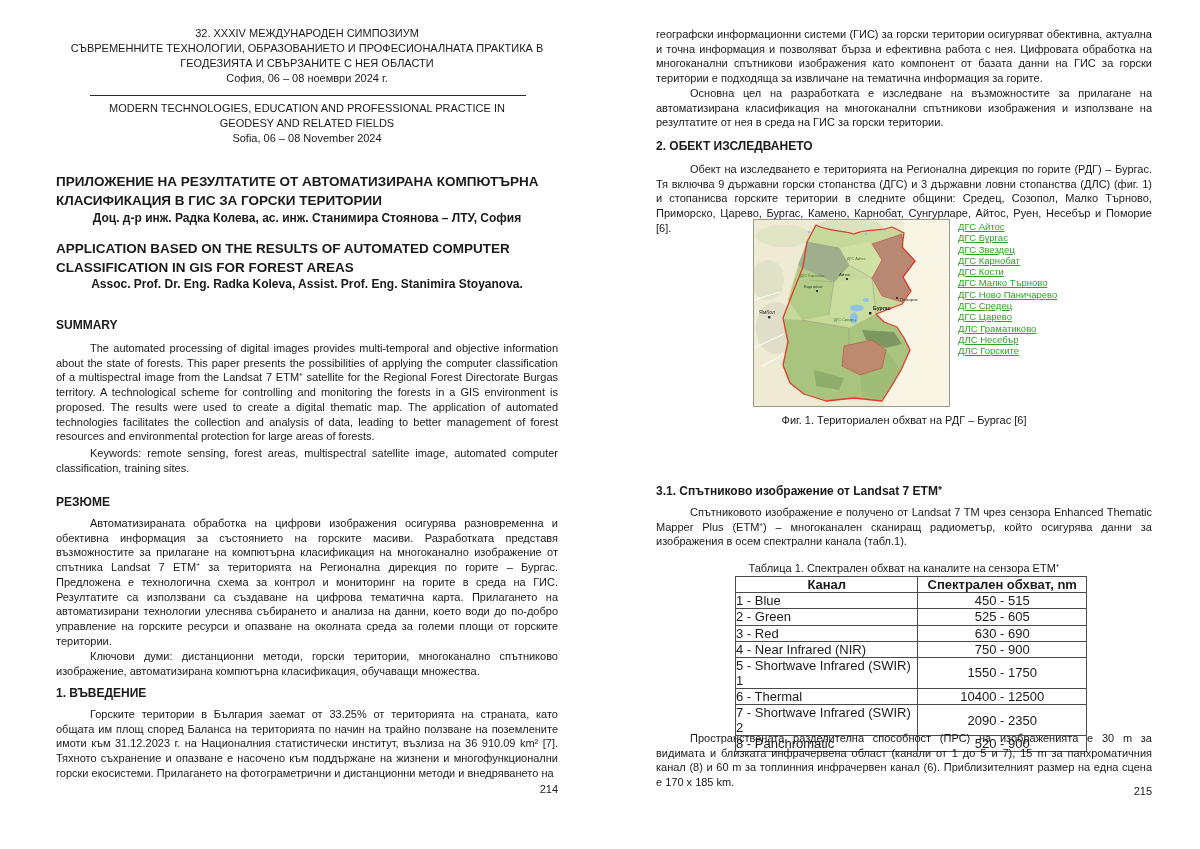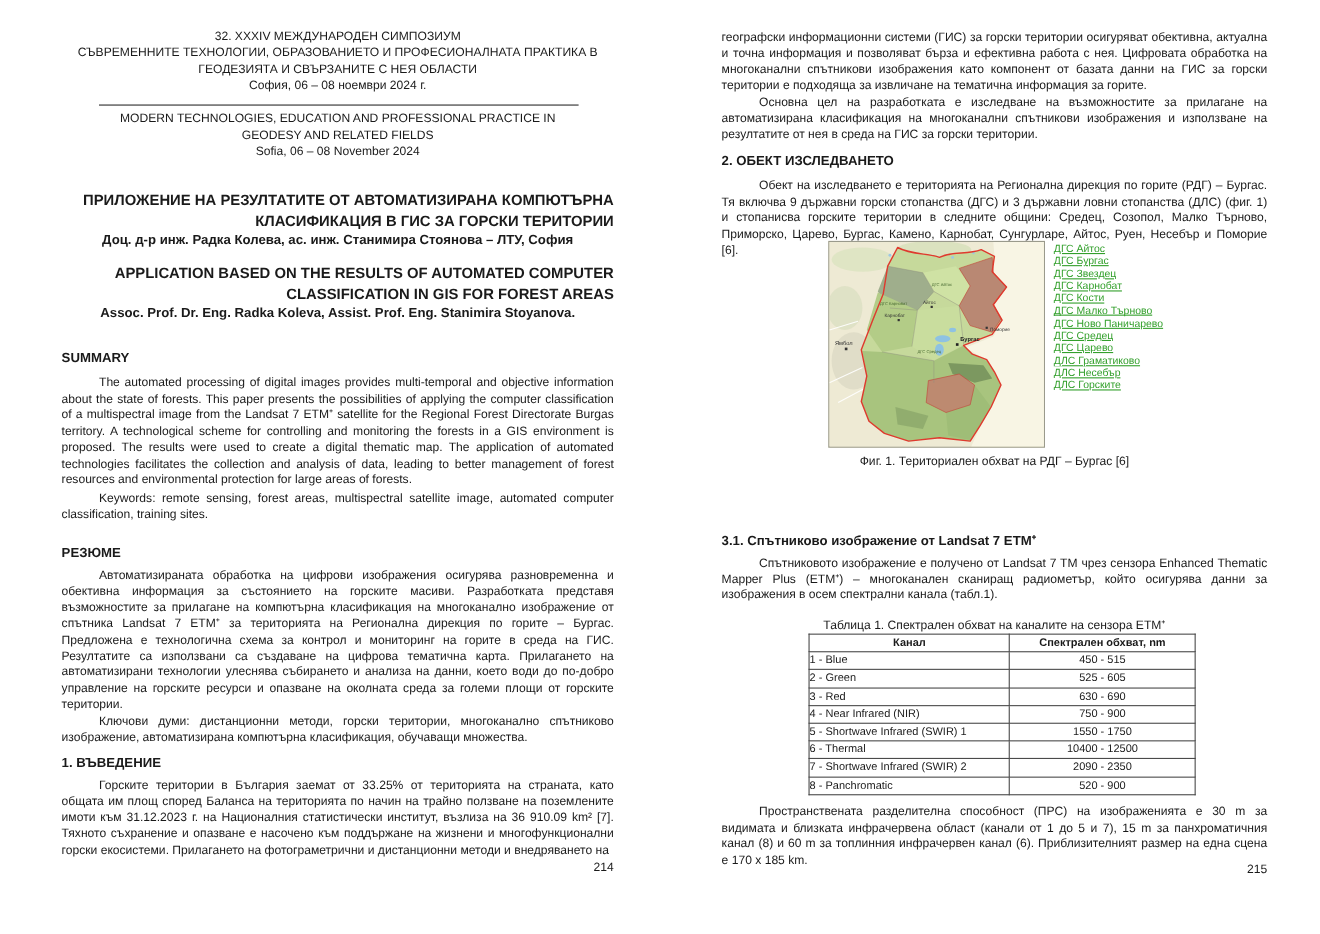--- a/index.html
+++ b/index.html
@@ -6,35 +6,35 @@
   body{
     width:1200px;height:849px;position:relative;background:#ffffff;
     font-family:"Liberation Sans", sans-serif;color:#1a1a1a;overflow:hidden;
   }
   .page{position:absolute;top:0;height:632px;}
   #pageL{left:56px;width:502px;}
   #pageR{left:656px;width:496px;}
   .abs{position:absolute;left:0;width:100%;}
   .hdr{font-size:11px;line-height:15px;text-align:center;}
   .divider{position:absolute;left:34px;width:436px;border-top:1px solid #2c2c2c;height:0;}
-  .titleMain{font-size:13.5px;font-weight:bold;line-height:19px;text-align:right;}
+  .titleMain{font-size:13.5px;font-weight:bold;line-height:19px;text-align:left;}
   .authors{font-size:12px;font-weight:bold;text-align:center;}
   .secHead{font-size:12px;font-weight:bold;}
   .body-par{font-size:11px;line-height:14.7px;text-align:justify;text-indent:34px;}
   .noindent{text-indent:0;}
   .pagenum{font-size:11px;text-align:right;}
   .figwrap{position:absolute;}
   .mapframe{border:1px solid #9a9a8c;background:#f0ecd6;display:block;}
   .legend{position:absolute;font-size:9.5px;line-height:11.3px;}
   .legend a{display:block;color:#33a02c;text-decoration:underline;}
   .figcaption{font-size:11px;text-align:center;}
   .tblcaption{font-size:11px;text-align:center;}
   table.spectral{border-collapse:collapse;position:absolute;table-layout:fixed;}
   table.spectral td,table.spectral th{
-    border:1px solid #4a4a4a;font-size:10px;font-weight:normal;
+    border:1px solid #4a4a4a;font-size:13px;font-weight:normal;
     height:15.2px;padding:0;vertical-align:middle;
   }
   table.spectral th{font-weight:bold;text-align:center;}
   td.c1{text-align:left;padding-left:10px;width:52%;}
   td.c2{text-align:center;width:48%;}
   th.c1{width:52%;}th.c2{width:48%;}
   svg text{font-family:"Liberation Sans", sans-serif;}
 </style>
 </head>
 <body>

